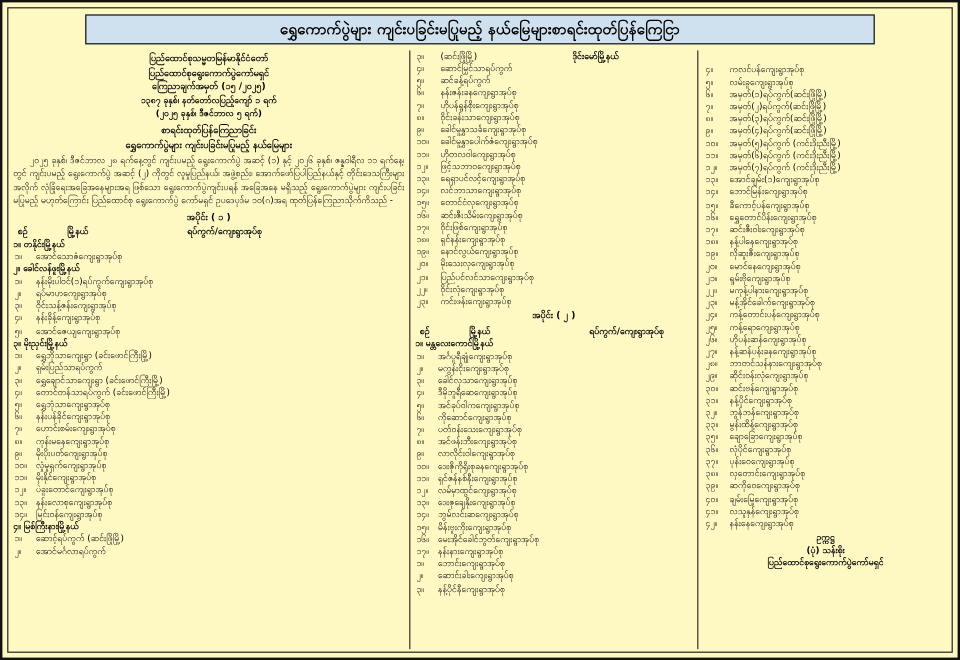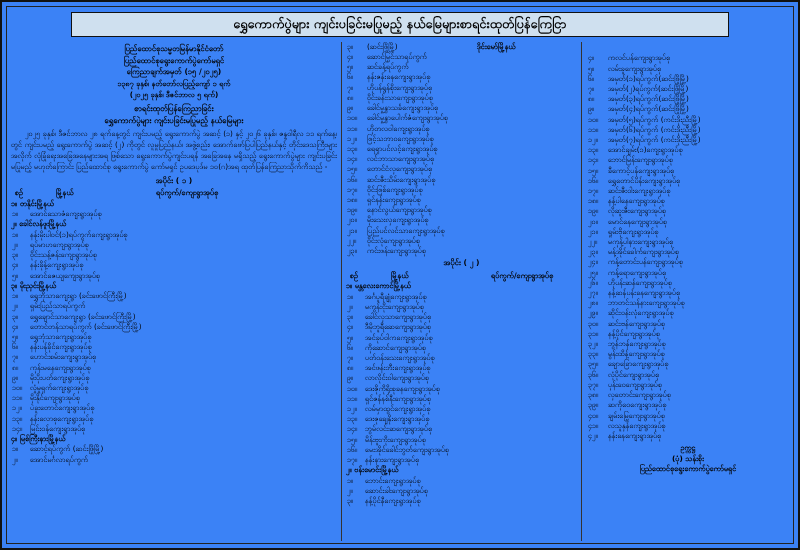--- a/index.html
+++ b/index.html
@@ -8,21 +8,21 @@
     background:#fdfdfb;
     font-family:"DejaVu Sans", sans-serif;
     color:#000;
     overflow:hidden;
   }
   .page{
     position:relative;
     width:800px;height:550px;
     box-sizing:border-box;
     border:2px solid #111;
-    background:#3b82f6;
+    background:#fef9c3;
   }
   .inner{
     position:absolute;
     left:4px;top:4px;right:4px;bottom:4px;
     border:1px solid #222;
     box-sizing:border-box;
     padding:3px 4px 2px 4px;
     display:flex;
     flex-direction:column;
   }
@@ -459,24 +459,20 @@
               <tr>
                     <td class="num">၁၇။</td>
                     <td class="txt">နန်းနားကျေးရွာအုပ်စု</td>
                   </tr>
             </tbody>
               </table>
           </div>
         </div>
 
         <div class="grp">
-          <div class="left bold" style="width:92px">
-            <span>၂။</span>
-            <span>ဗန်းမောင်းမြို့နယ်</span>
-          </div>
           <div class="right">
             <table class="lst">
                 <tbody>
               <tr>
                     <td class="num">၁။</td>
                     <td class="txt">ဘောင်းကျေးရွာအုပ်စု</td>
                   </tr>
               <tr>
                     <td class="num">၂။</td>
                     <td class="txt">ဆောင်းခါးကျေးရွာအုပ်စု</td>

